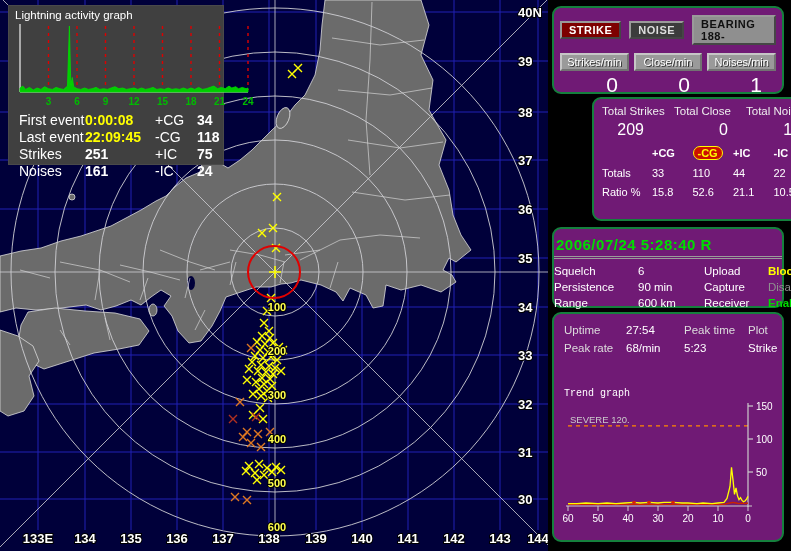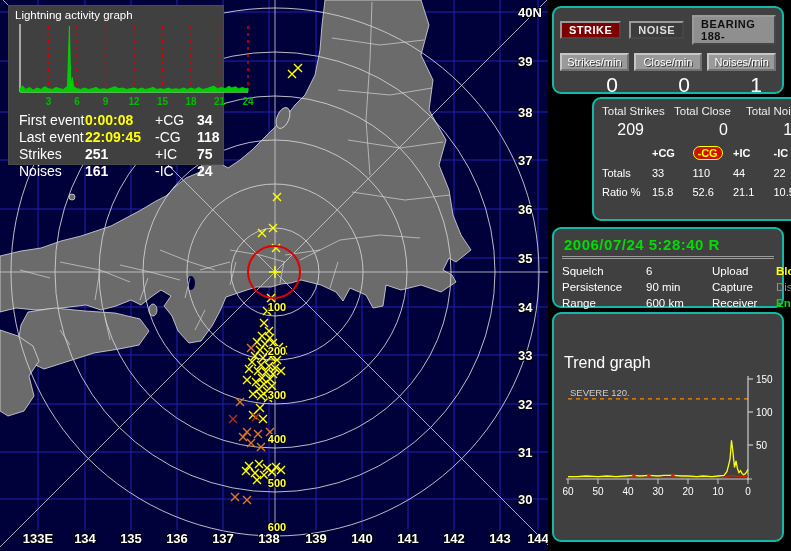--- a/index.html
+++ b/index.html
@@ -11,24 +11,24 @@
   .act-panel{position:absolute;left:8px;top:5px;width:216px;height:160px;
              background:#404040;border:1px solid #4a4a4a;box-sizing:border-box;}
   .act-title{font-size:11.5px;color:#fff;padding:3px 6px 1px 6px;}
   .act-stats{display:grid;grid-template-columns:66px 70px 42px 1fr;
              padding:2px 10px 0 10px;row-gap:4px;font-size:14px;line-height:13px;}
   .act-stats .lbl{color:#fff;}
   .act-stats .tval{color:#ffff00;font-weight:bold;}
   .act-stats .wval{color:#fff;font-weight:bold;}
   
   .sidebar{position:absolute;left:548px;top:0;width:243px;height:551px;background:#000;}
-  .panel{position:absolute;border:2px solid #14b8a6;border-radius:9px;background:#404040;box-sizing:border-box;}
+  .panel{position:absolute;border:2px solid #15803d;border-radius:9px;background:#701a75;box-sizing:border-box;}
   .p1{left:4px;top:6px;width:232px;height:88px;padding:7px 6px;}
   .p2{left:4px;top:97px;width:232px;height:124px;padding:6px 8px;margin-left:40px;}
-  .p3{left:4px;top:227px;width:232px;height:81px;padding:5px 8px;}
+  .p3{left:4px;top:227px;width:232px;height:81px;padding:5px 0;}
   .p4{left:4px;top:312px;width:232px;height:230px;padding:6px 4px;}
   .btn-row{display:flex;align-items:center;gap:8px;}
   .btn{font-size:11px;font-weight:bold;padding:1px 7px;border:2px outset #9a9a9a;letter-spacing:0.5px;}
   .btn-strike{background:#7d0000;color:#fff;}
   .btn-noise{background:#3c3c3c;color:#ddd;}
   .btn-bearing{margin-left:auto;background:#8f8f8f;color:#101010;}
   .cnt-grid{display:grid;grid-template-columns:1fr 1fr 1fr;gap:5px;margin-top:8px;border-radius:9px;}
   .chip{background:#9a9a9a;color:#fff;border:2px outset #c6c6c6;text-align:center;
         font-size:11px;padding:1px 0;text-shadow:1px 1px 0 #333;}
   .big-grid{display:grid;grid-template-columns:1fr 1fr 1fr;margin-top:2px;}
@@ -49,21 +49,21 @@
       border-bottom:3px double #9a9a9a;letter-spacing:0.5px;}
   .set-grid{display:grid;grid-template-columns:84px 66px 64px 1fr;font-size:11.5px;
             margin-top:6px;row-gap:4px;}
   .st-yellow{color:#ffff00;font-weight:bold;}
   .st-gray{color:#8f8f8f;}
   .st-green{color:#00dd00;font-weight:bold;}
   .up-grid{display:grid;grid-template-columns:62px 58px 64px 1fr;font-size:11.5px;
            row-gap:6px;padding:4px 4px 0 6px;}
   .up-grid .ul{color:#ddd;}
   .up-grid .uv{color:#fff;}
-  .trend-title{font-size:16px;color:#fff;margin:34px 0 2px 6px;}
+  .trend-title{font-size:10px;color:#fff;margin:34px 0 2px 6px;font-family:Liberation Mono, monospace;}
   svg text{font-family:"Liberation Sans", sans-serif;}
 </style>
 </head>
 <body>
 
 <div class="map-area">
   <svg id="map-svg" width="548" height="551" viewBox="0 0 548 551">
     <g id="g-grat">
         <line x1="38" y1="0" x2="38" y2="530" stroke="#2020b4" stroke-width="1"></line>
         <line x1="85" y1="0" x2="85" y2="530" stroke="#2020b4" stroke-width="1"></line>
@@ -347,20 +347,30 @@
       <span>Capture</span>
       <span class="st-gray">Disabled</span>
       <span>Range</span>
       <span>600 km</span>
       <span>Receiver</span>
       <span class="st-green">Enabled</span>
     </div>
   </div>
 
   <div class="panel p4">
+    <div class="up-grid">
+      <span class="ul">Uptime</span>
+      <span class="uv">27:54</span>
+      <span class="ul">Peak time</span>
+      <span class="ul">Plot</span>
+      <span class="ul">Peak rate</span>
+      <span class="uv">68/min</span>
+      <span class="uv">5:23</span>
+      <span class="uv">Strike</span>
+    </div>
     <div class="trend-title">Trend graph</div>
     <svg id="trend-svg" width="224" height="128" viewBox="0 0 224 128" style="margin-left:2px;">
         <line x1="8" y1="24.799999999999997" x2="188" y2="24.799999999999997" stroke="#ff8800" stroke-width="1.2" stroke-dasharray="4,4"></line>
         <text x="10" y="21.799999999999997" fill="#cccccc" font-size="9.5">SEVERE 120.</text>
         <line x1="188" y1="2" x2="188" y2="106" stroke="#cccccc" stroke-width="1.2"></line>
         <line x1="188" y1="71" x2="193" y2="71" stroke="#cccccc" stroke-width="1.2"></line>
         <text x="196" y="75" fill="#ffffff" font-size="10">50</text>
         <line x1="188" y1="38" x2="193" y2="38" stroke="#cccccc" stroke-width="1.2"></line>
         <text x="196" y="42" fill="#ffffff" font-size="10">100</text>
         <line x1="188" y1="5" x2="193" y2="5" stroke="#cccccc" stroke-width="1.2"></line>

